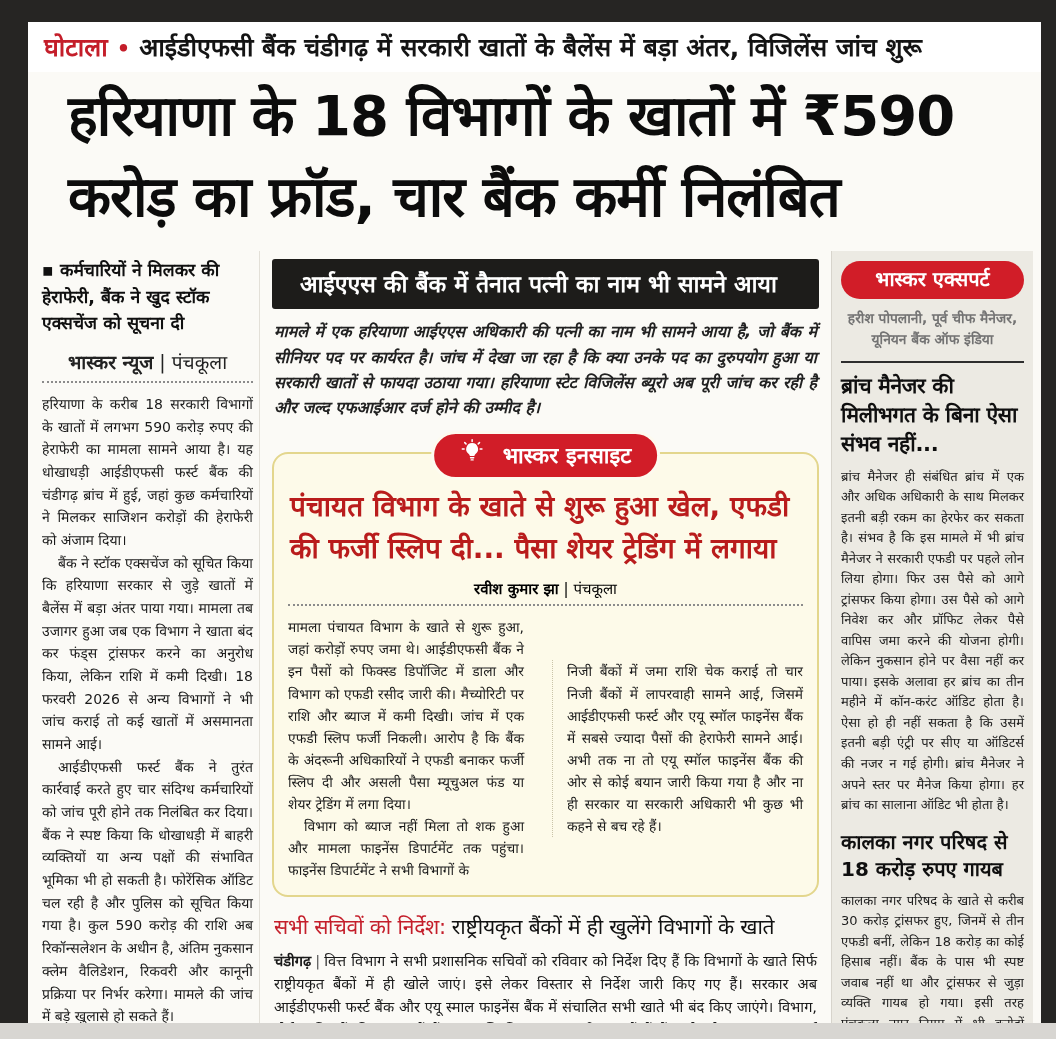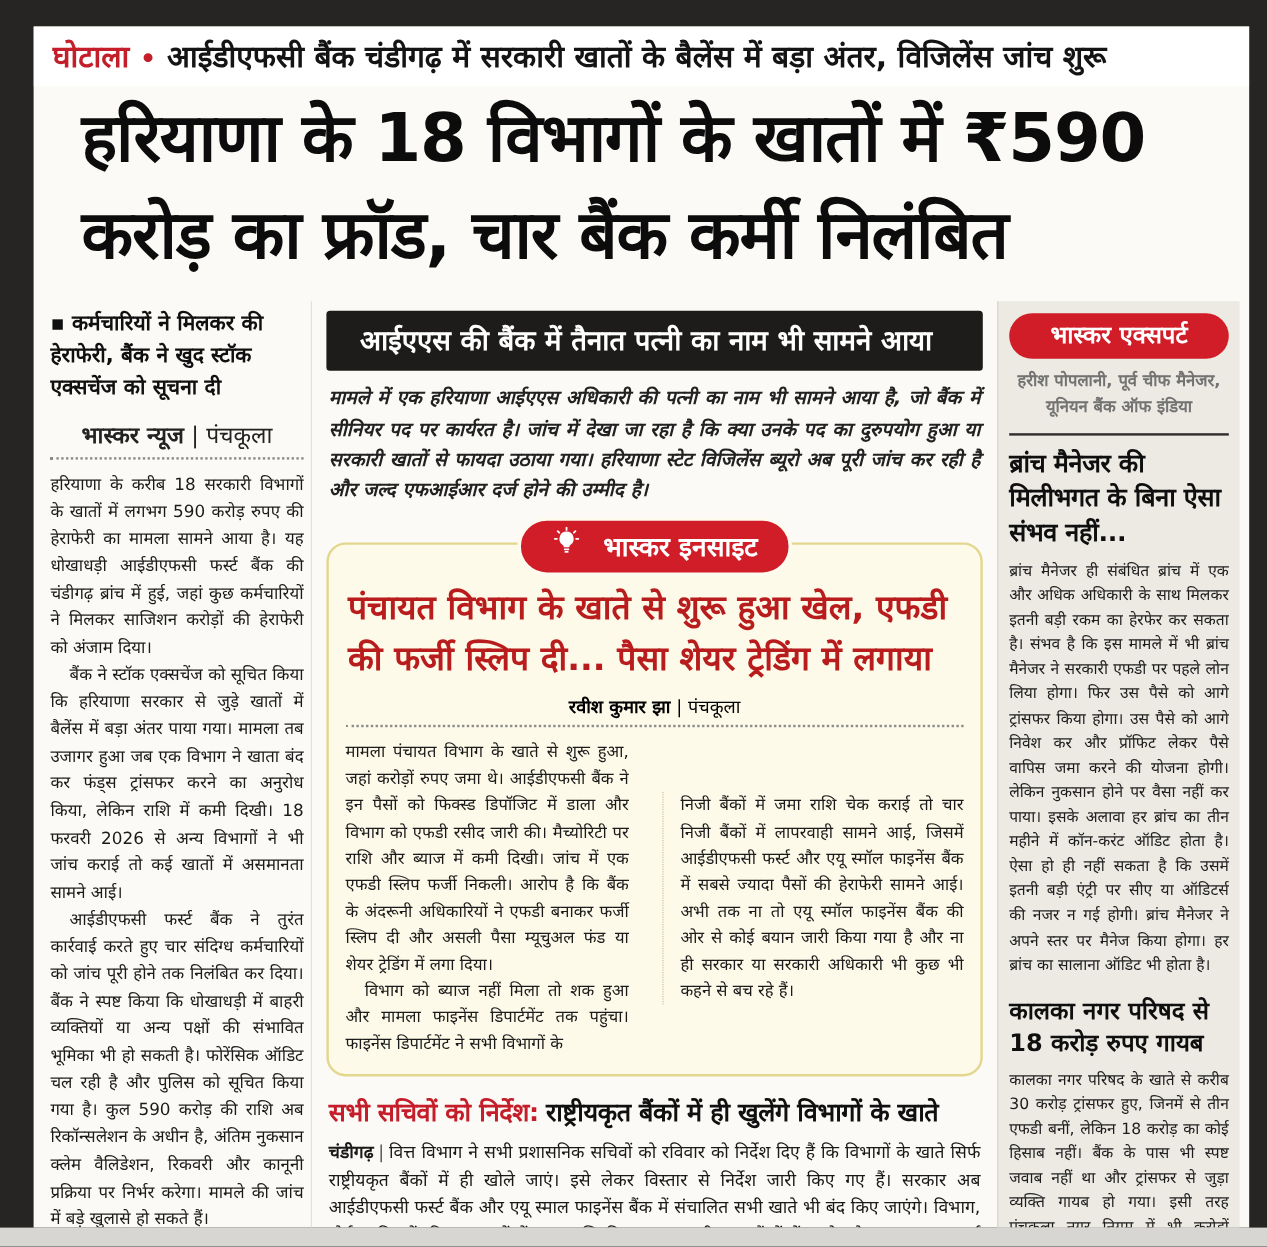--- a/index.html
+++ b/index.html
@@ -39,21 +39,21 @@
   .insight-byline { text-align: center; font-size: 15px; margin: 8px 0 0; color: #000000; }
   .insight-byline .name { font-weight: bold; }
   .insight-cols { display: flex; gap: 28px; margin-top: 8px; align-items: center; }
   .insight-col { flex: 1; min-width: 0; font-size: 13.8px; line-height: 1.6; text-align: justify; color: #1b1b1b; }
   .insight-col p { margin: 0; }
   .insight-col p + p { text-indent: 16px; }
   .insight-col.second { border-left: 1px dotted #c9c3a8; padding-left: 14px; }
   .bold-para { font-weight: bold; text-indent: 0 !important; }
 
   .directive { margin-top: 16px; padding: 0 2px; }
-  .directive-headline { font-size: 21px; font-weight: 700; line-height: 1.4; white-space: nowrap; letter-spacing: -0.3px; color: #101010; }
+  .directive-headline { font-size: 21px; font-weight: 400; line-height: 1.4; white-space: nowrap; letter-spacing: -0.3px; color: #101010; }
   .directive-headline .red { color: #c41e2a; margin-right: 6px; }
   .directive-body { font-size: 14.6px; line-height: 1.56; text-align: justify; margin-top: 8px; color: #191919; }
   .dateline { font-weight: bold; }
   .dateline-sep { color: #555; padding: 0 4px; }
 
   .col-right { width: 202px; flex: none; background: #eceae3; padding: 10px 9px 8px; border-left: 1px solid #d7d4cc; }
   .expert-pill { background: #d11d28; color: #fff; font-weight: bold; font-size: 20px; text-align: center; border-radius: 999px; padding: 4px 8px 7px; white-space: nowrap; }
   .expert-byline { text-align: center; font-weight: bold; font-size: 13.8px; line-height: 1.5; margin-top: 9px; color: #737373; }
   .expert-rule { border-top: 2px solid #2e2e2e; margin: 11px 0 9px; }
   .expert-subhead { font-size: 21px; font-weight: 700; line-height: 1.38; color: #0f0f0f; margin-bottom: 8px; letter-spacing: -0.3px; }

